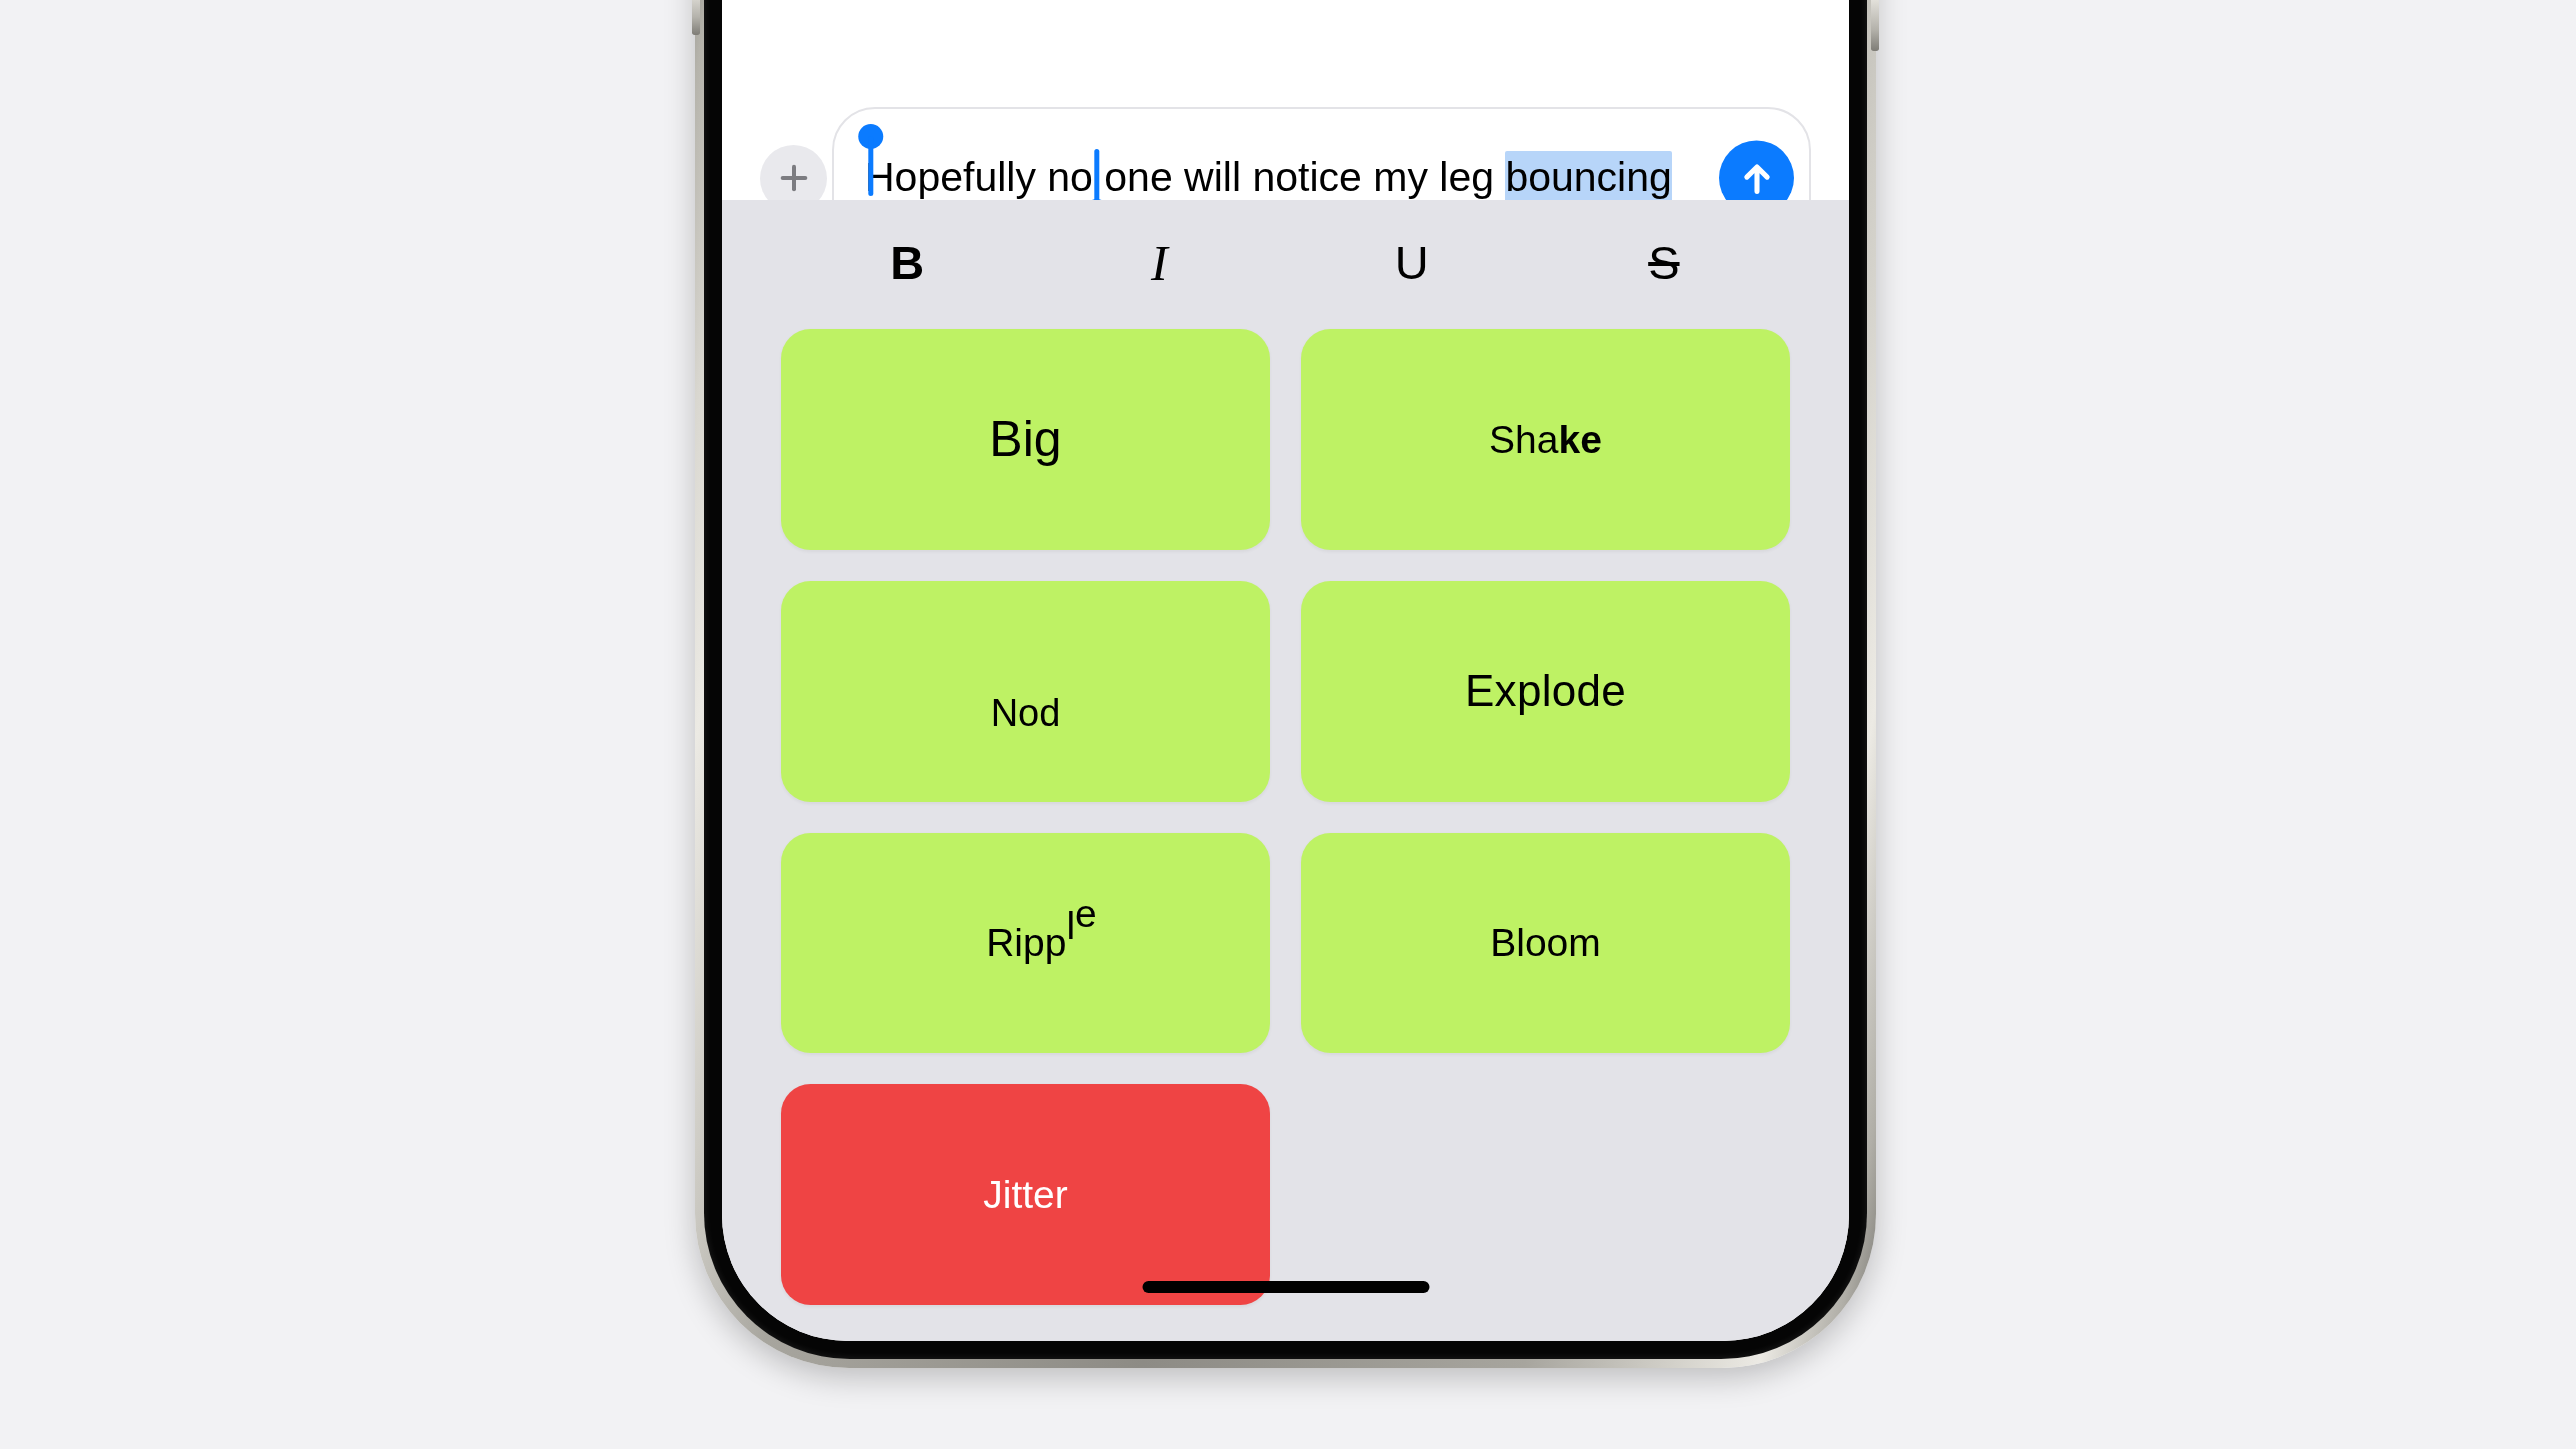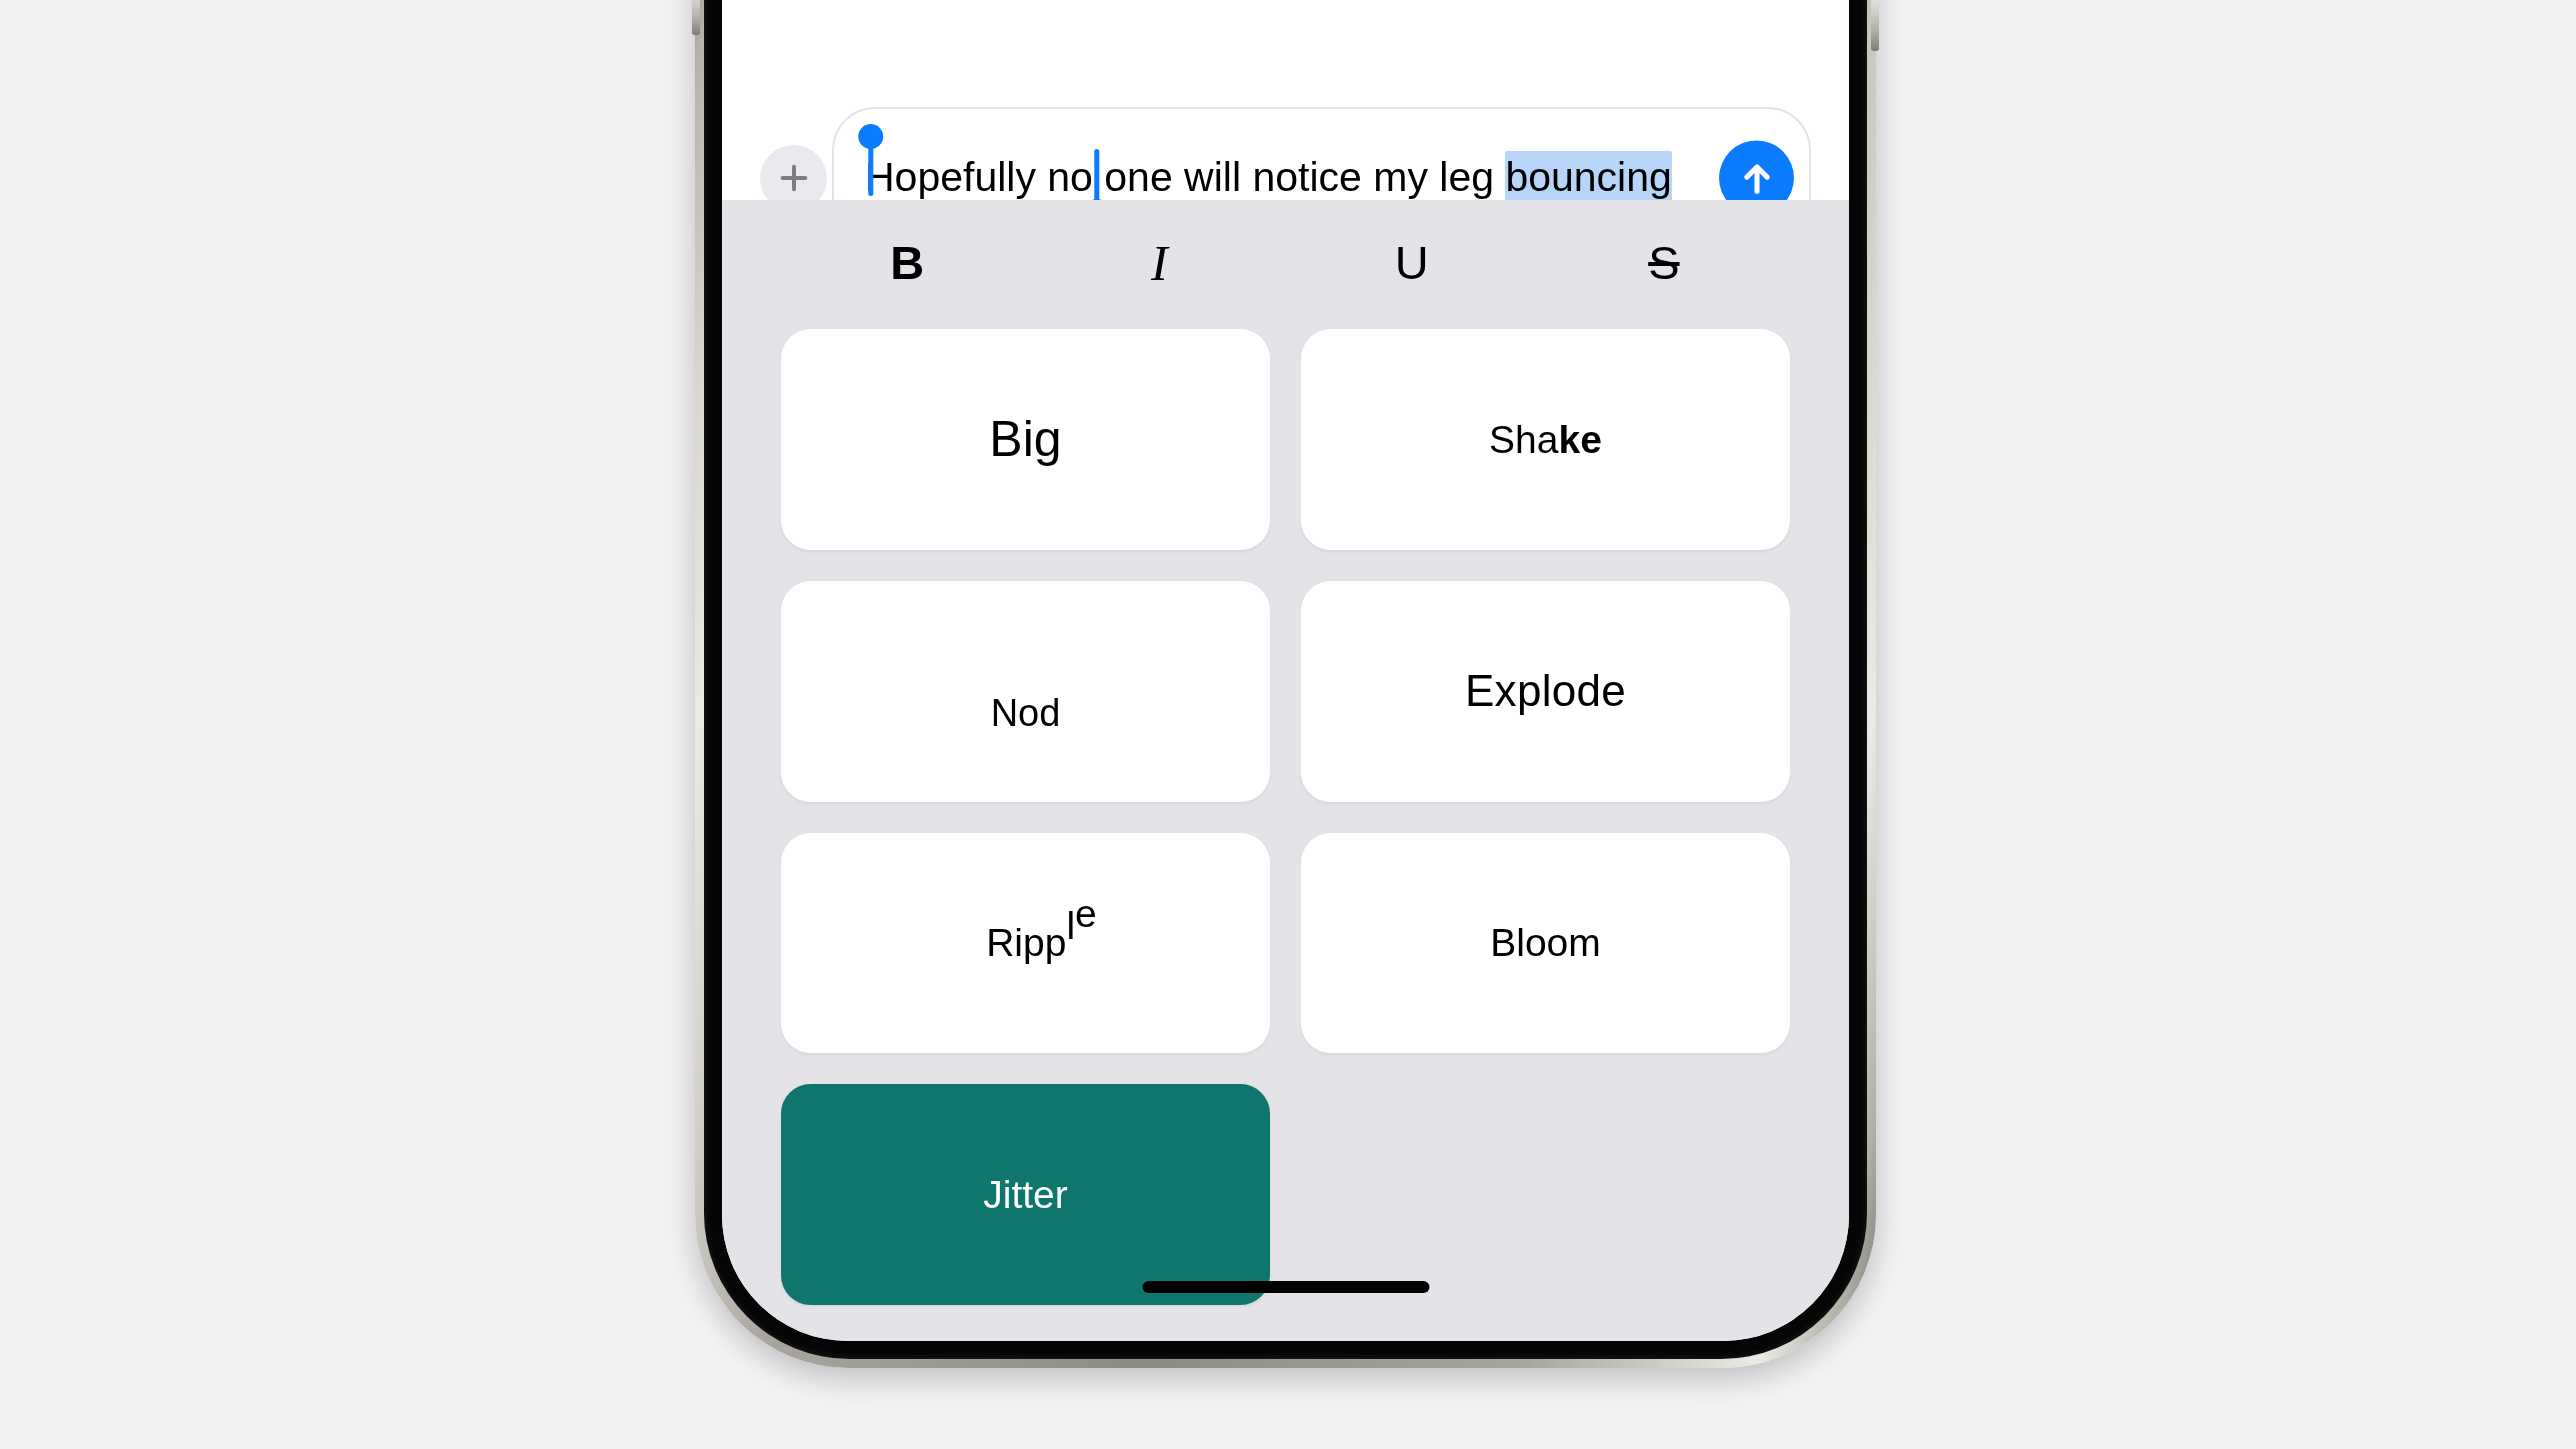--- a/index.html
+++ b/index.html
@@ -151,31 +151,31 @@
   #effects-grid{
     flex:1 1 auto;
     display:grid;
     grid-template-columns:1fr 1fr;
     grid-template-rows:repeat(4, 1fr);
     column-gap:31px;
     row-gap:31px;
     padding:4px 59px 36px 59px;
   }
   .effect-btn{
-    background:#ffffff;
+    background:#bef264;
     border-radius:29.5px;
     display:flex; align-items:center; justify-content:center;
     box-shadow:0 1.3px 3.4px rgba(0,0,0,0.05);
     color:#000000;
     font-size:39px;
     line-height:1;
     overflow:hidden;
   }
   .effect-btn.selected{
-    background:#0f766e;
+    background:#ef4444;
     color:#ffffff;
   }
   
   .fx-big   { font-size:50px; }
   .fx-small { font-size:32px; }
   .fx-shake .a{ font-weight:400; } .fx-shake .b{ font-weight:800; }
   .fx-nod   { font-size:38px;margin-top:44px; }
   .fx-explode{ font-size:44px; letter-spacing:0.3px; }
   .fx-ripple{ display:inline-flex; align-items:baseline;margin-left:32px; }
   .fx-ripple .r1{ position:relative; top:0px;   font-size:39px; }

